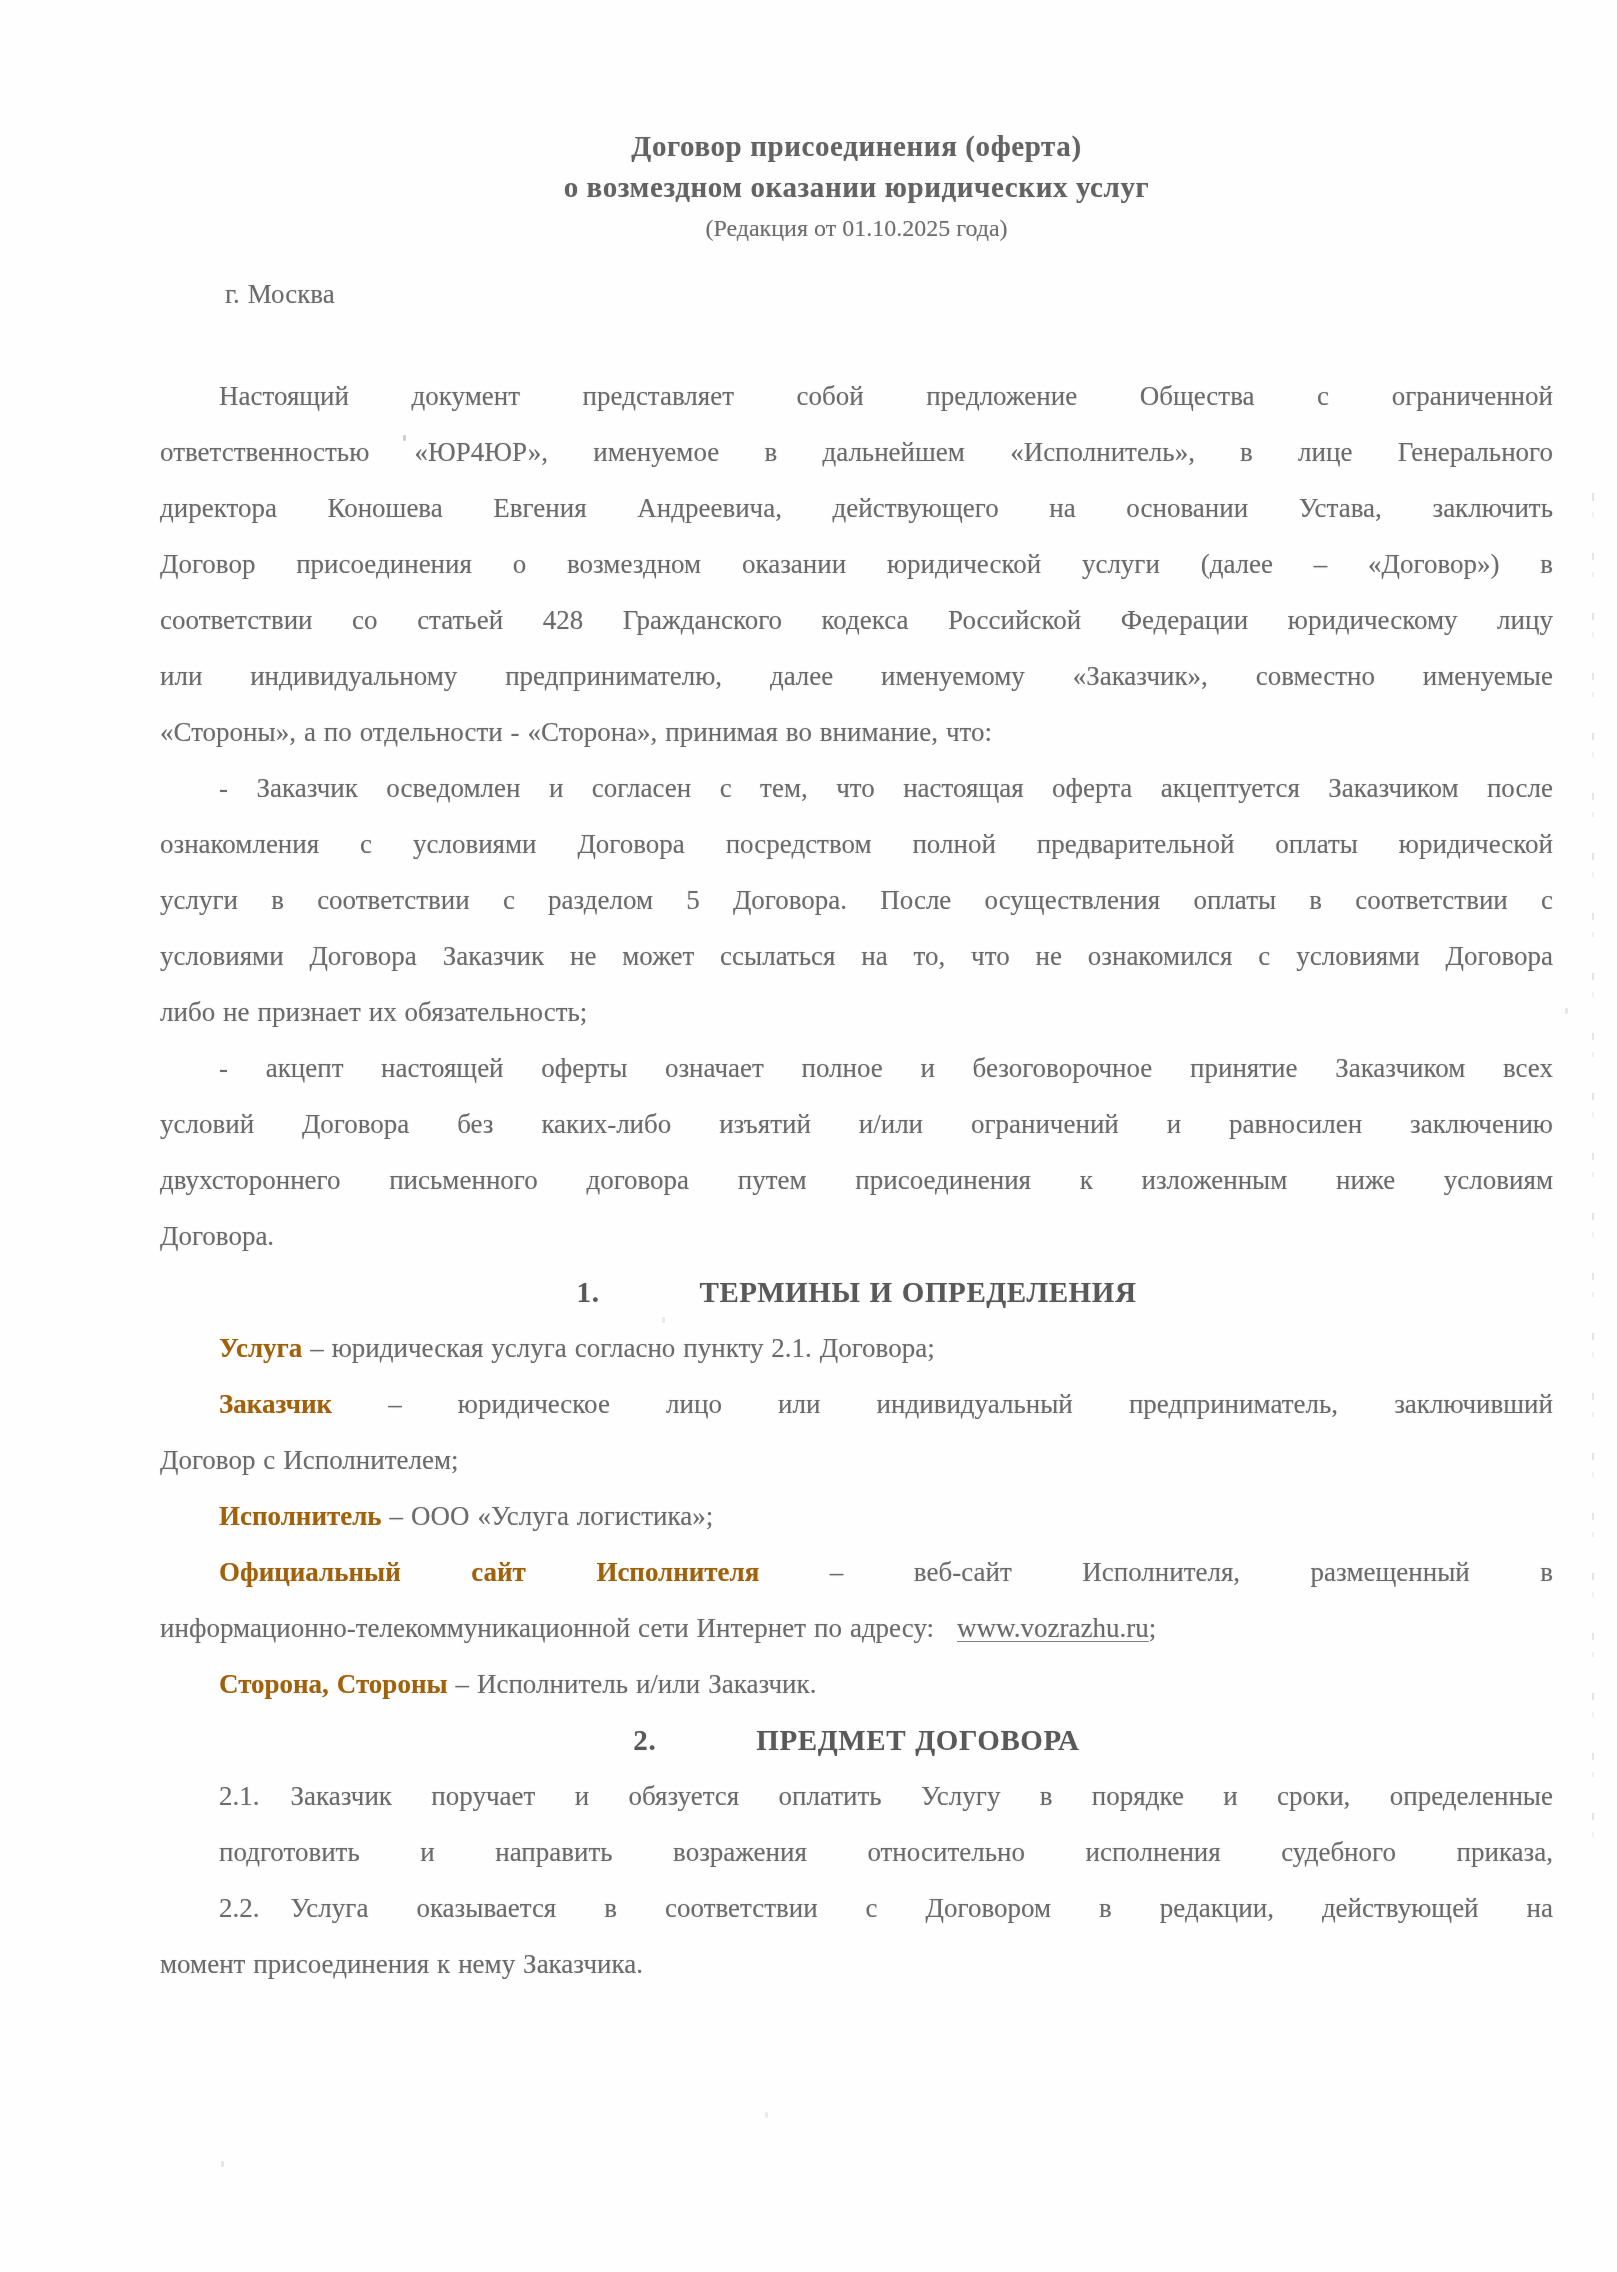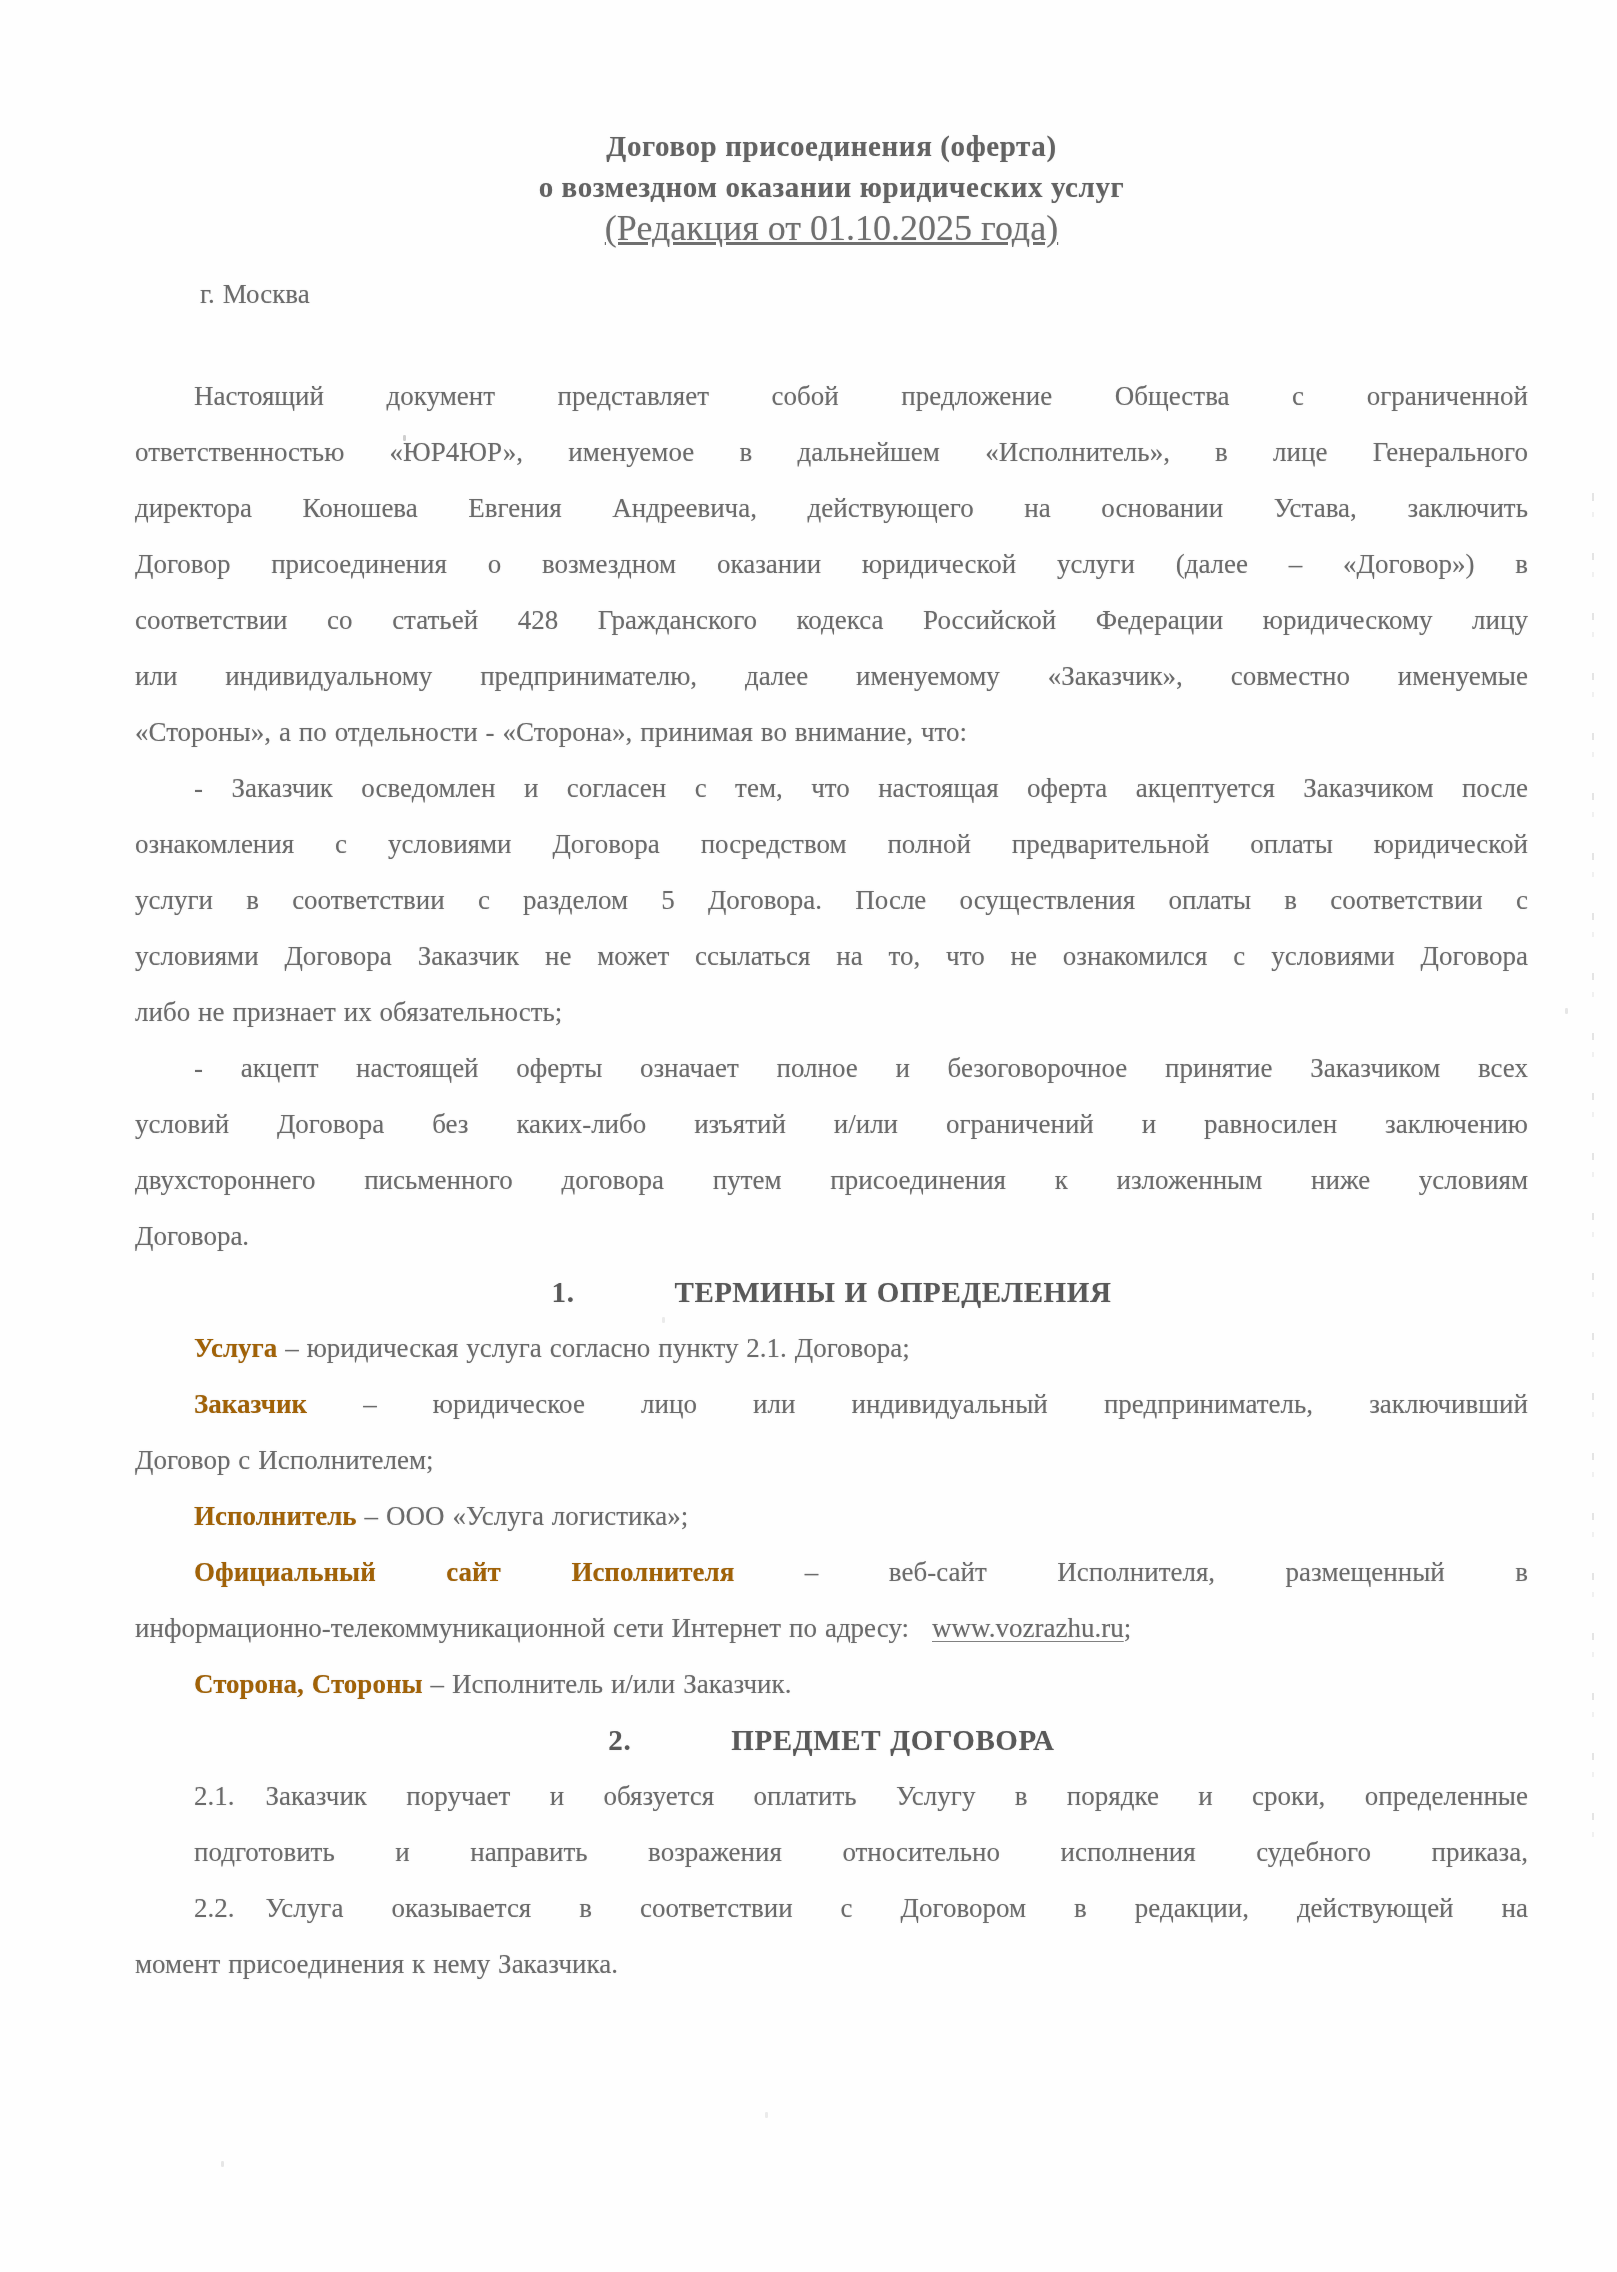--- a/index.html
+++ b/index.html
@@ -8,37 +8,36 @@
     width:1618px; height:2273px;
     margin:0 auto;
     background:#fefefe;
     overflow:hidden;
     font-family:"Liberation Serif","DejaVu Serif",serif;
     color:#6b6b6b;
     text-shadow:0 0 1.2px rgba(110,110,110,.35);
   }
   .doc {
     position:absolute;
-    left:135px; top:126px; width:1393px;
+    left:160px; top:126px; width:1393px;
   }
   .title-line {
     text-align:center;
     font-weight:bold;
     font-size:29px;
     line-height:41px;
     color:#636363;
     letter-spacing:0.6px;
   }
   .subtitle-line {
     text-align:center;
     font-weight:normal;
-    font-size:36px;
+    font-size:24px;
     line-height:41px;
     color:#6f6f6f;
-    text-decoration:underline;
   }
   .city {
     margin-top:17px;
     font-size:27px;
     line-height:57px;
     padding-left:65px;
   }
   .content { margin-top:46px; }
   .line {
     font-size:27px;

